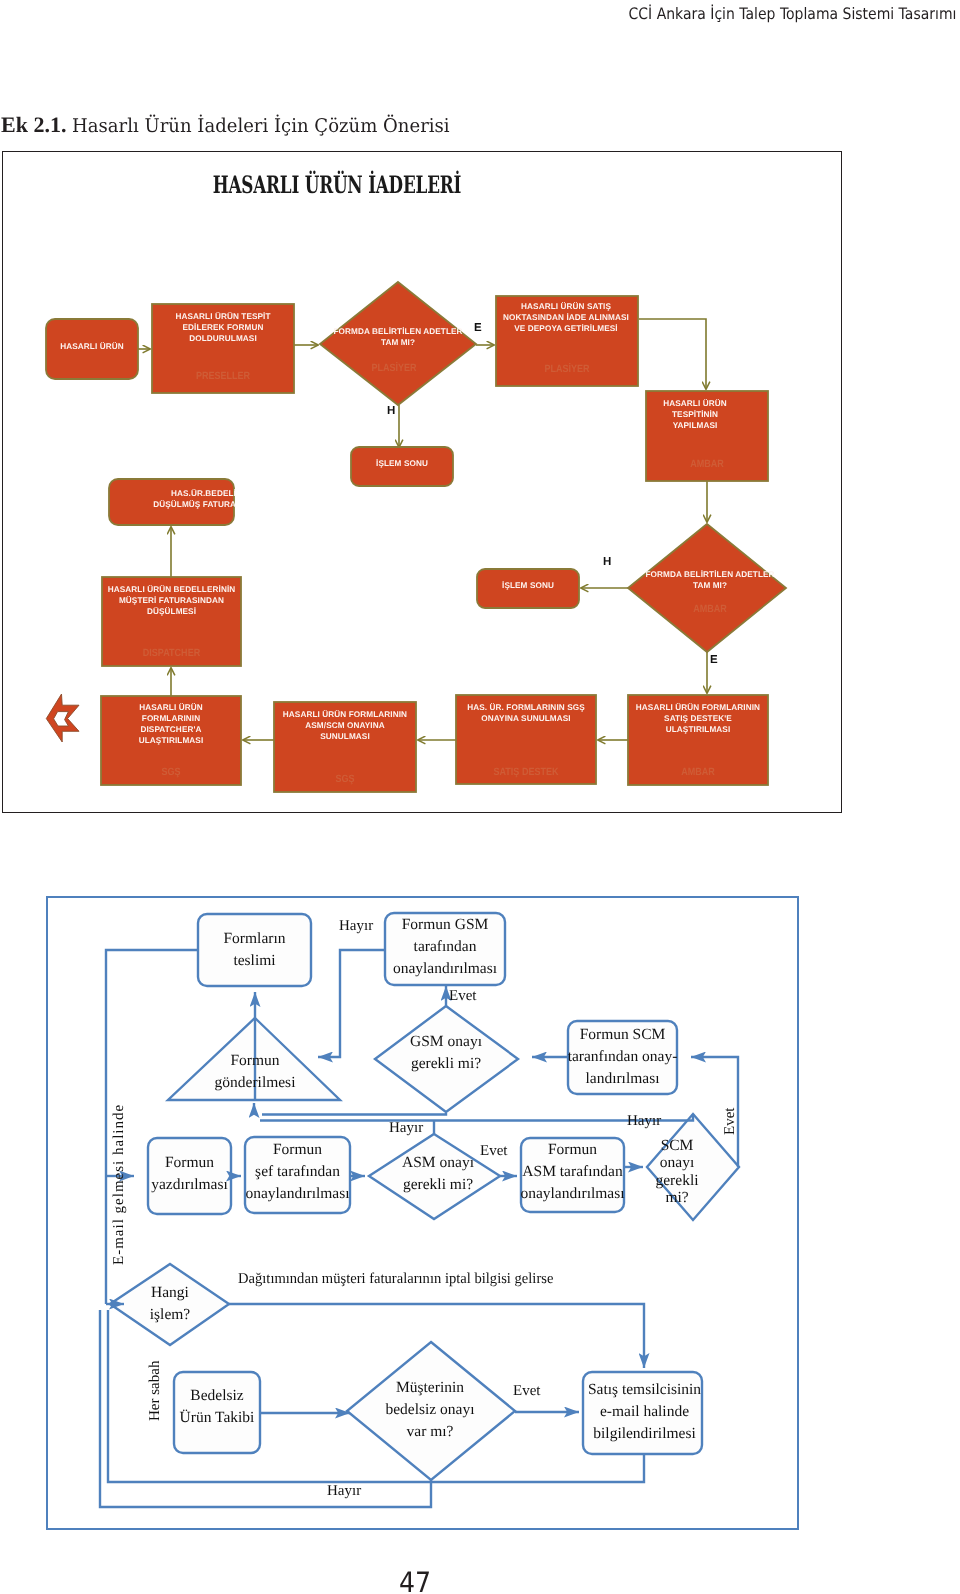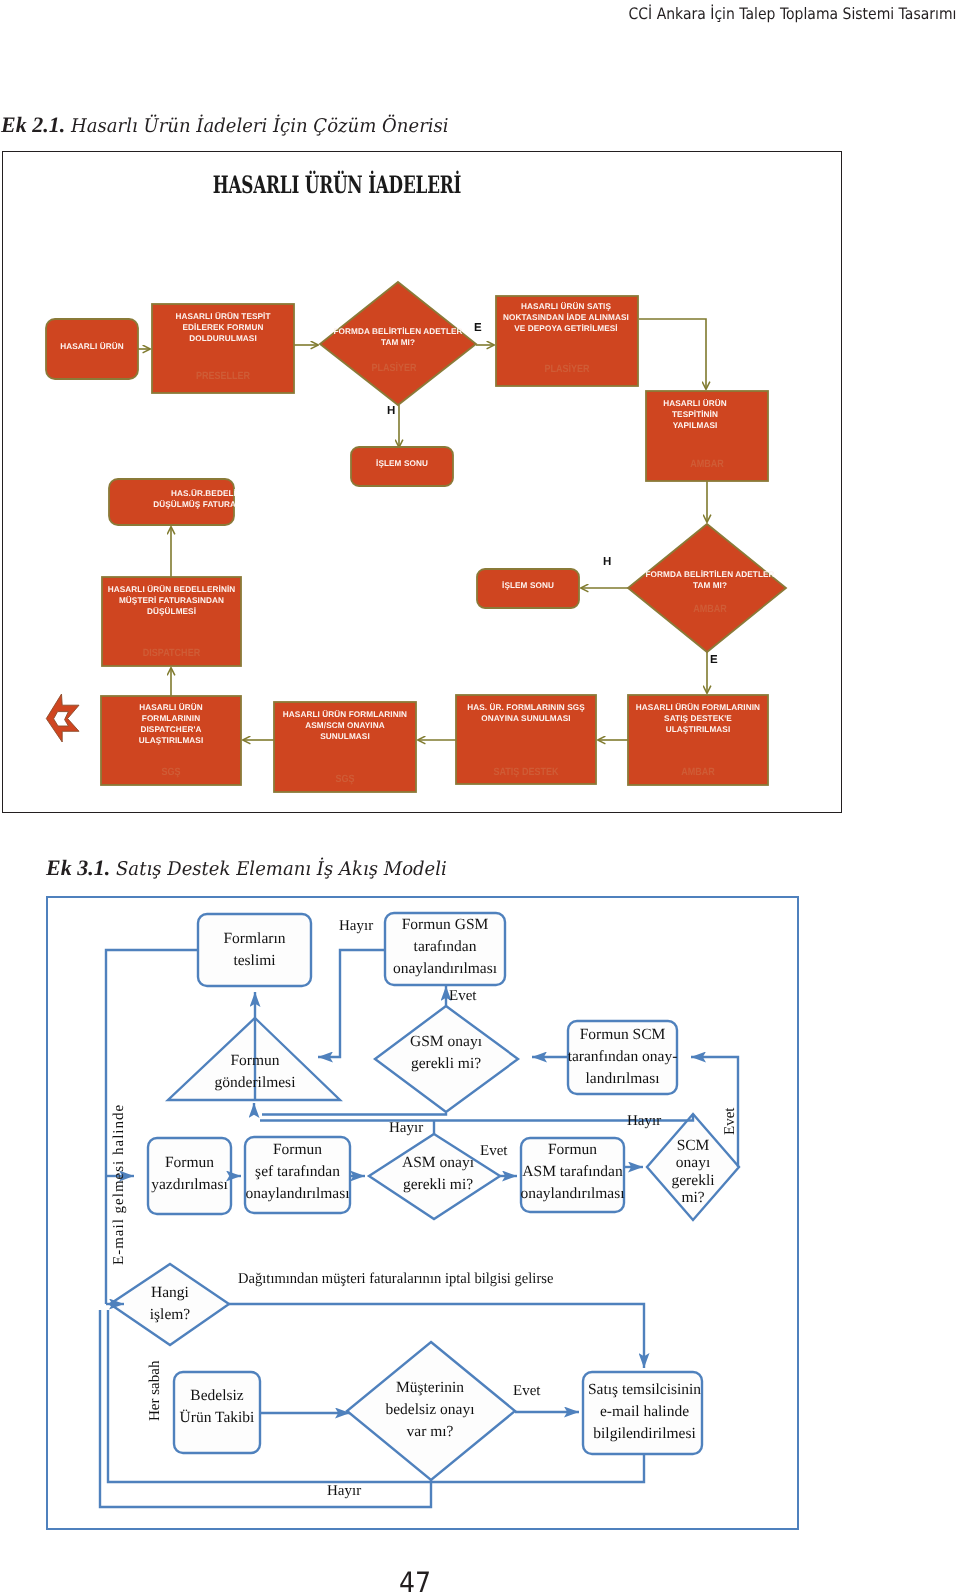--- a/index.html
+++ b/index.html
@@ -1,21 +1,21 @@
 <!DOCTYPE html>
 <html><head>
 <meta charset="utf-8">
 <style>
   html,body{margin:0;padding:0;}
   body{width:960px;height:1594px;background:#ffffff;font-family:"Liberation Serif",serif;position:relative;overflow:hidden;-webkit-font-smoothing:antialiased;text-rendering:geometricPrecision;}
   .page{position:absolute;left:0;top:0;width:960px;height:1594px;padding-left:12px;}
   
   #running-header{position:absolute;right:16px;top:4px;font-family:"DejaVu Sans",sans-serif;font-size:15.8px;color:#231f20;letter-spacing:0px;white-space:nowrap;transform:scaleX(.885);transform-origin:100% 50%;}
   
-  .sec-title{position:absolute;font-size:22px;color:#231f20;white-space:nowrap;font-style:italic;}
+  .sec-title{position:absolute;font-size:22px;color:#231f20;white-space:nowrap;}
   .sec-title b{font-family:"Liberation Serif",serif;font-weight:bold;}
   .sec-title span{font-family:"DejaVu Serif",serif;font-weight:normal;font-size:19px;display:inline-block;transform:scaleX(.95);transform-origin:0 50%;}
   #page-number{position:absolute;left:0;width:830px;text-align:center;top:1566px;font-family:"DejaVu Sans",sans-serif;font-size:28px;color:#231f20;transform:scaleX(.9);}
   
   #fig1-frame{position:absolute;left:2px;top:151px;width:840px;height:662px;border:1.6px solid #231f20;box-sizing:border-box;}
   #fig1-title{position:absolute;left:2px;top:170px;width:670px;text-align:center;font-family:"DejaVu Serif",serif;font-weight:bold;font-size:24px;color:#1a1a1a;letter-spacing:-.3px;transform:scaleX(.70);}
   #fig2-frame{position:absolute;left:46px;top:896px;width:753px;height:634px;border:2.2px solid #4f81bd;box-sizing:border-box;}
   svg{position:absolute;left:0;top:0;overflow:visible;}
   .f1t{position:absolute;text-align:center;font-family:"Liberation Sans",sans-serif;font-weight:bold;font-size:8.2px;line-height:11px;color:#fdf3ef;letter-spacing:.1px;}
   .f1d{position:absolute;text-align:center;font-family:"Liberation Sans",sans-serif;font-weight:bold;font-size:10.5px;line-height:11px;color:#cf5c36;letter-spacing:0px;transform:scaleX(.86);}
@@ -144,24 +144,20 @@
     <div class="f1t" style="left:111px;top:488px;width:125px;text-align:right;">
         <div>HAS.ÜR.BEDELİ</div>
         <div>DÜŞÜLMÜŞ FATURA</div>
       </div>
     <div class="f1e" style="left:474px;top:323px;">E</div>
     <div class="f1e" style="left:387px;top:406px;">H</div>
     <div class="f1e" style="left:603px;top:557px;">H</div>
     <div class="f1e" style="left:710px;top:655px;">E</div>
   </div>
 
-  <div class="sec-title" id="sec2" style="left:46px;top:855px;">
-    <b>Ek 3.1.</b>
-    <span>Satış Destek Elemanı İş Akış Modeli</span>
-  </div>
   <div id="fig2-frame"></div>
   <svg id="fig2" width="960" height="1594" viewBox="0 0 960 1594">
     <defs>
       <marker id="ar2" markerWidth="16" markerHeight="11" refX="15" refY="5.5" orient="auto" markerUnits="userSpaceOnUse">
         <path d="M0,0 L15,5.5 L0,11 L3.2,5.5 Z" fill="#4f81bd"></path>
       </marker>
     </defs>
     <g id="f2-shapes" fill="#fdfdfd" stroke="#4f81bd" stroke-width="2.4">
       <rect x="198" y="914" width="113" height="72" rx="9" ry="9"></rect>
       <rect x="385" y="913" width="120" height="72" rx="9" ry="9"></rect>
@@ -236,21 +232,21 @@
       </div>
     <div class="f2t" style="left:377px;top:1152px;width:122px;">
         <div>ASM onayı</div>
         <div>gerekli mi?</div>
       </div>
     <div class="f2t" style="left:517px;top:1139px;width:111px;">
         <div>Formun</div>
         <div>ASM tarafından</div>
         <div>onaylandırılması</div>
       </div>
-    <div class="f2t" style="left:660px;top:1137px;width:66px;line-height:17.4px;text-align:center;">
+    <div class="f2t" style="left:644px;top:1137px;width:66px;line-height:17.4px;text-align:center;">
         <div>SCM</div>
         <div>onayı</div>
         <div>gerekli</div>
         <div>mi?</div>
       </div>
     <div class="f2t" style="left:128px;top:1282px;width:84px;">
         <div>Hangi</div>
         <div>işlem?</div>
       </div>
     <div class="f2t" style="left:170px;top:1385px;width:94px;">

